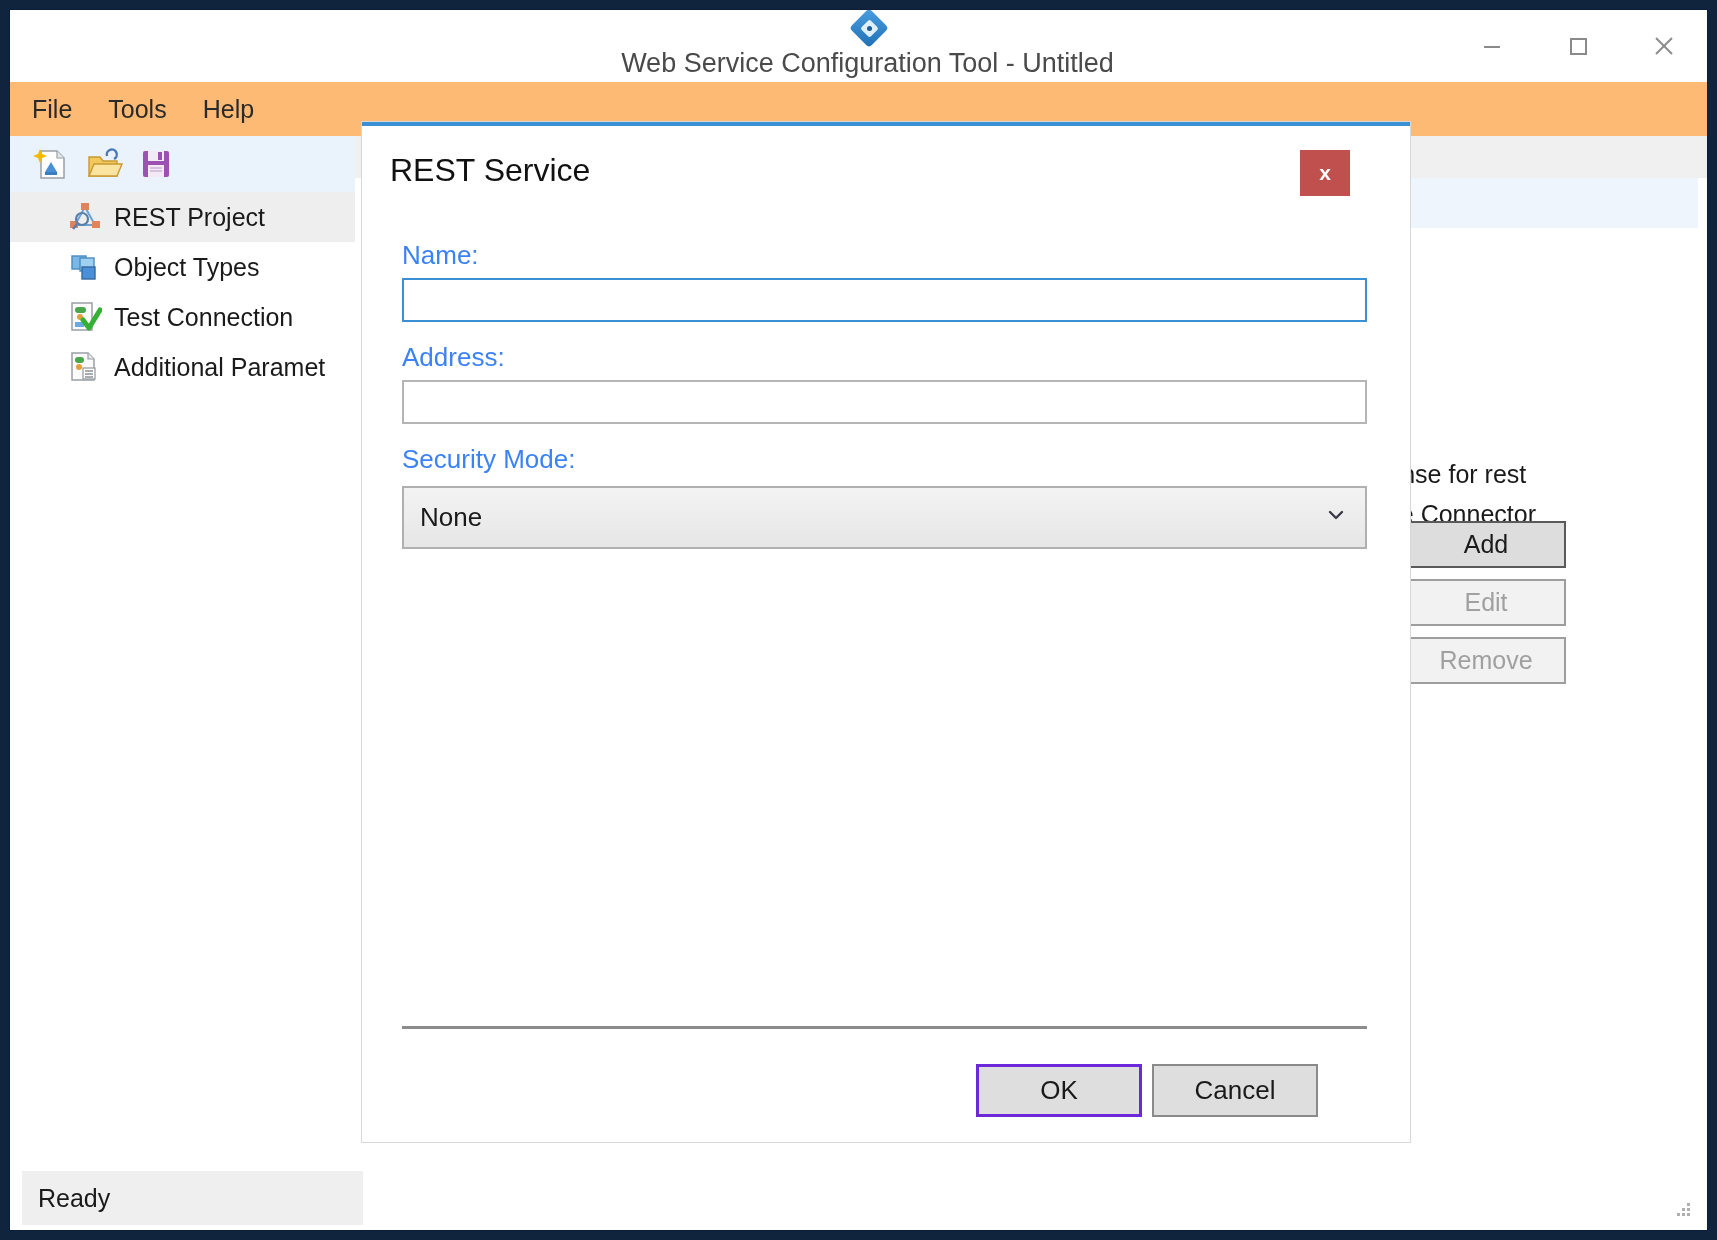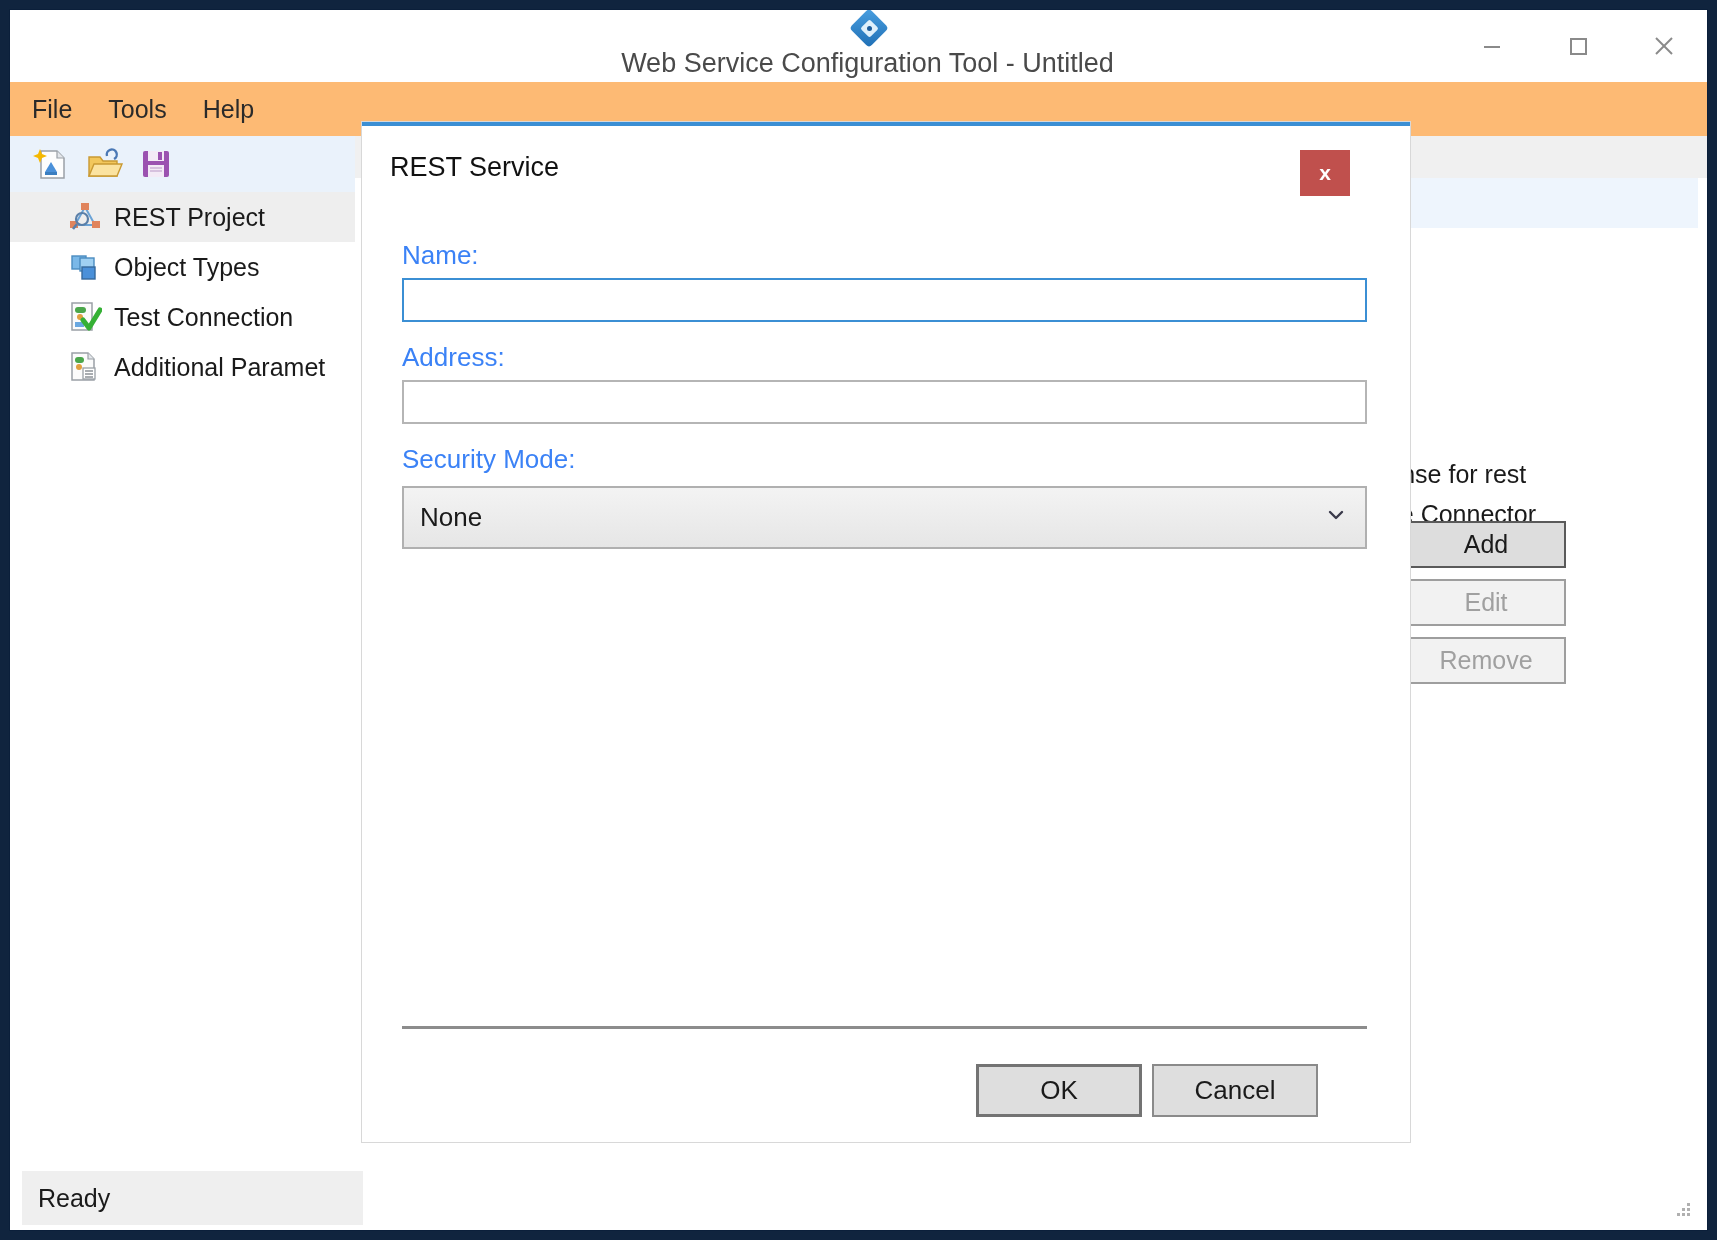--- a/index.html
+++ b/index.html
@@ -278,21 +278,21 @@
     height: 1020px;
     background: #ffffff;
     border-top: 4px solid #3b8fd4;
     box-sizing: border-box;
     box-shadow: 0 0 0 1px #d8d8d8;
   }
   #dialog-title {
     position: absolute;
     left: 28px;
     top: 26px;
-    font-size: 27px;
+    font-size: 32px;
     color: #111111;
   }
   #dialog-close {
     position: absolute;
     right: 60px;
     top: 24px;
     width: 50px;
     height: 46px;
     background: #c0504d;
     color: #ffffff;
@@ -367,21 +367,21 @@
     background: #dedede;
     border: 2px solid #8a8a8a;
     display: flex;
     align-items: center;
     justify-content: center;
     font-size: 26px;
     color: #1a1a1a;
   }
   #ok-button {
     left: 614px;
-    border: 3px solid #737373;
+    border: 3px solid #6d28d9;
   }
   #cancel-button {
     left: 790px;
   }
 </style>
 </head>
 <body>
 
 <div id="app-window">
 

